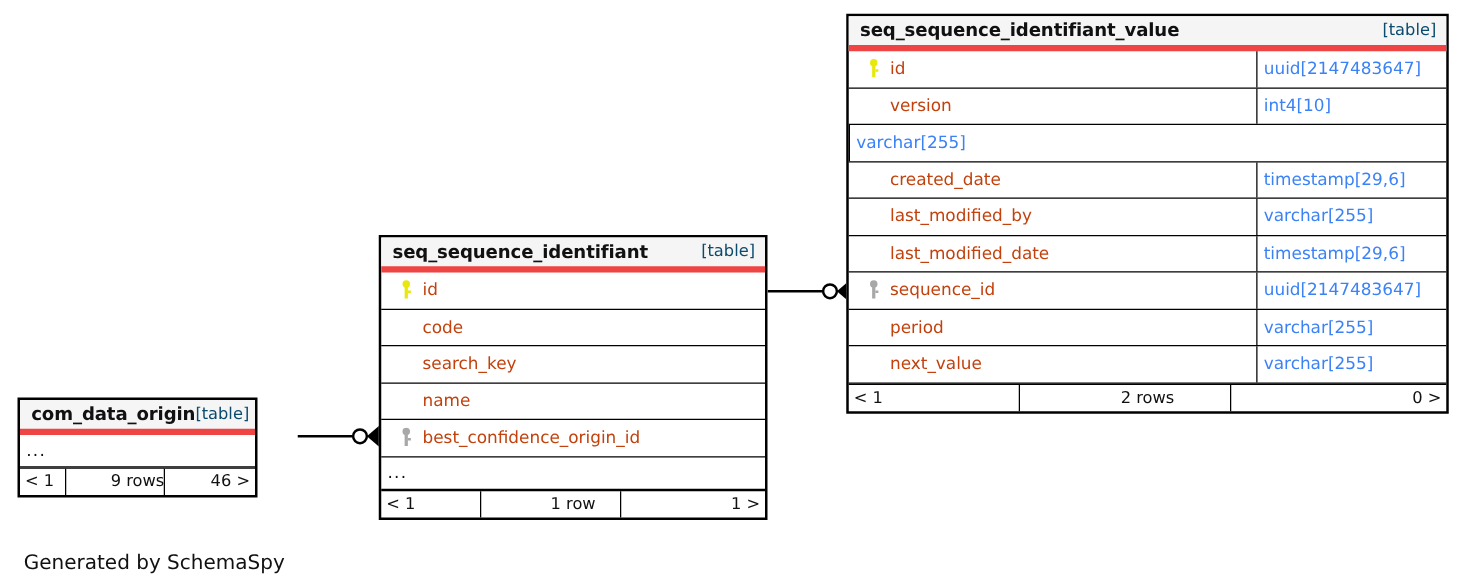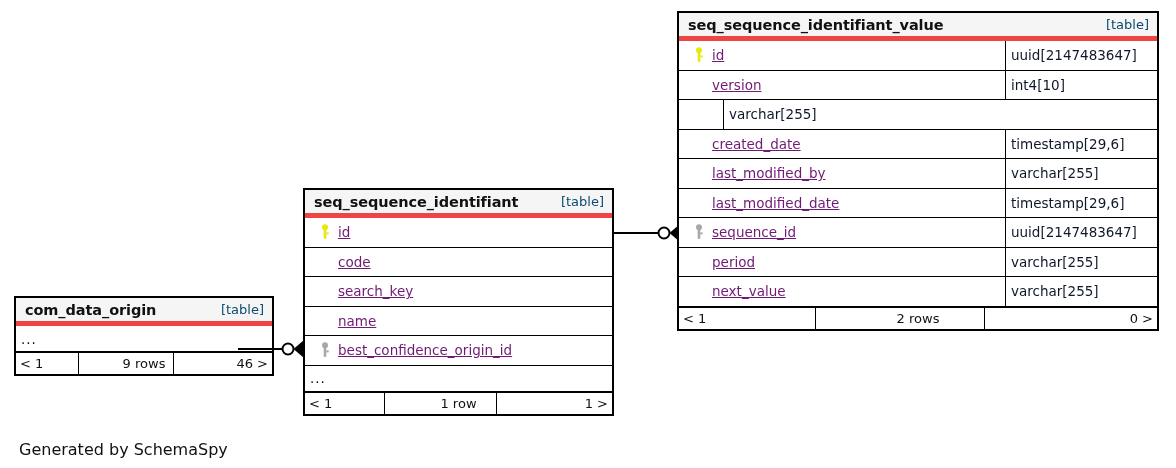--- a/index.html
+++ b/index.html
@@ -65,29 +65,27 @@
     min-width: 0;
   }
   .col-type {
     flex: 0 0 auto;
     display: flex;
     align-items: center;
     padding-left: 5px;
     border-left: 1.5px solid #000000;
     box-sizing: border-box;
     font-size: 13.5px;
-    color: #0f172a;
-    white-space: nowrap;
-    margin-left: 44px;
+    color: #3b82f6;
+    white-space: nowrap;
   }
   .name-text {
     font-size: 13.5px;
-    color: #701a75;
-    white-space: nowrap;
-    text-decoration: underline;
+    color: #c2410c;
+    white-space: nowrap;
   }
 
   
   .key-slot {
     flex: 0 0 26px;
     display: flex;
     align-items: center;
     justify-content: center;
   }
   .key-icon { display: block; }
@@ -133,21 +131,21 @@
   .credit {
     position: absolute;
     font-size: 16px;
     color: #111111;
     white-space: nowrap;
   }
 </style>
 </head>
 <body>
 
-<div class="er-table" style="left:14px; top:296px; width:260px;">
+<div class="er-table" style="left:14px; top:318px; width:192px;">
   <div class="tbl-header">
     <span class="tbl-title">com_data_origin</span>
     <span class="tbl-kind">[table]</span>
   </div>
   <div class="row-ellipsis">...</div>
   <div class="tbl-footer">
     <div class="foot-cell foot-prev">&lt; 1</div>
     <div class="foot-cell foot-count">9 rows</div>
     <div class="foot-cell foot-next">46 &gt;</div>
   </div>

